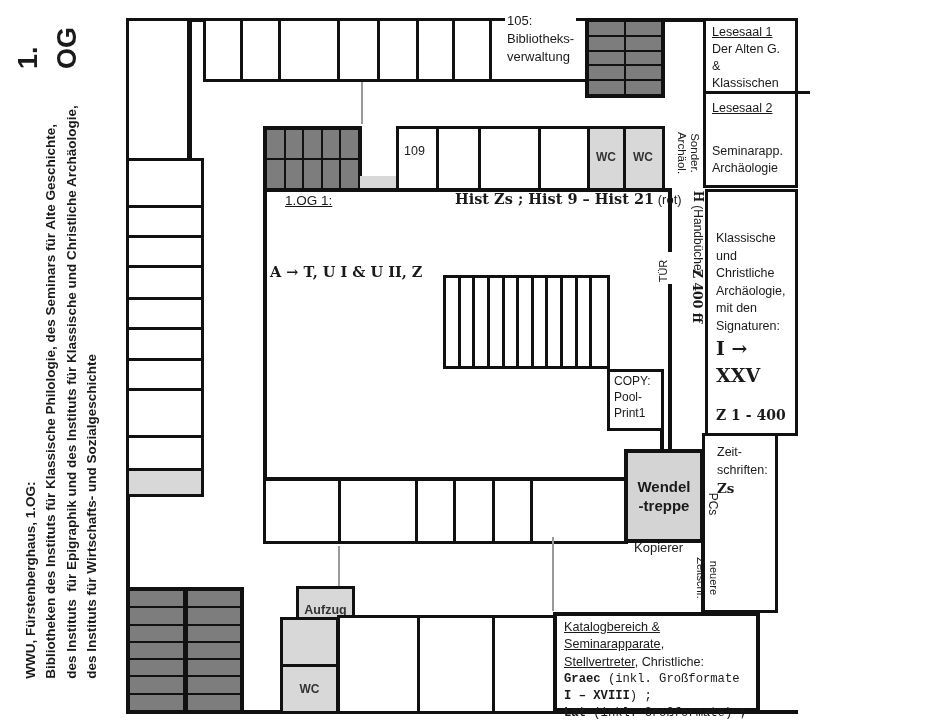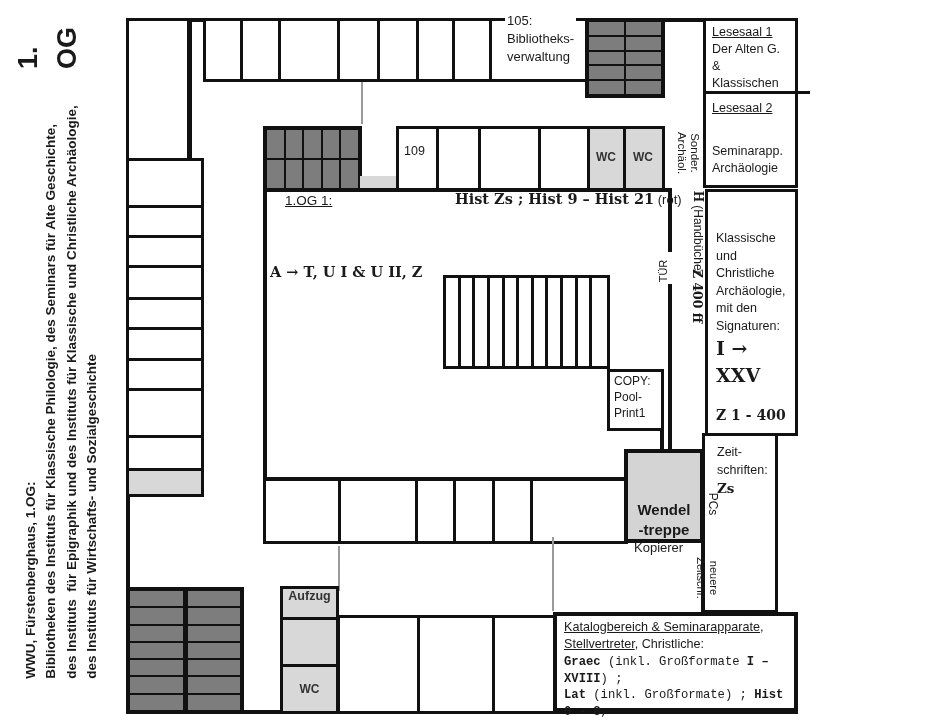--- a/index.html
+++ b/index.html
@@ -135,21 +135,21 @@
 Print1</div>
   <div class="wall" style="left:660px;top:428px;width:4px;height:24px;"></div>
 
   <div class="room" style="left:263px;top:478px;width:78px;height:66px;"></div>
   <div class="room" style="left:338px;top:478px;width:80px;height:66px;"></div>
   <div class="room" style="left:415px;top:478px;width:41px;height:66px;"></div>
   <div class="room" style="left:453px;top:478px;width:42px;height:66px;"></div>
   <div class="room" style="left:492px;top:478px;width:41px;height:66px;"></div>
   <div class="room" style="left:530px;top:478px;width:98px;height:66px;"></div>
 
-  <div class="groom" style="left:624px;top:449px;width:80px;height:94px;border-width:4px;z-index:5;background:#d4d4d4;display:flex;align-items:flex-end;justify-content:center;">
+  <div class="groom" style="left:624px;top:449px;width:80px;height:94px;border-width:4px;z-index:5;background:#d4d4d4;display:flex;align-items:center;justify-content:center;">
     <span class="pre" style="font-size:15px;font-weight:700;text-align:center;line-height:1.3;">Wendel
 -treppe</span>
   </div>
   <div class="txt" style="left:634px;top:540px;font-size:13px;z-index:6;">Kopierer</div>
 
   <div class="door" style="left:338px;top:546px;height:45px;"></div>
   <div class="door" style="left:552px;top:537px;height:74px;"></div>
 
   <div class="stairs" style="left:126px;top:587px;width:61px;height:127px;grid-template-rows:repeat(7,1fr);">
     <div></div>
@@ -163,21 +163,21 @@
   <div class="stairs" style="left:184px;top:587px;width:60px;height:127px;grid-template-rows:repeat(7,1fr);">
     <div></div>
       <div></div>
     <div></div>
       <div></div>
     <div></div>
       <div></div>
     <div></div>
   </div>
 
-  <div class="groom" style="left:280px;top:586px;width:59px;height:34px;display:flex;align-items:flex-start;justify-content:center;">
+  <div class="groom" style="left:296px;top:586px;width:59px;height:34px;display:flex;align-items:flex-end;justify-content:center;">
     <span style="font-size:12.5px;font-weight:700;color:#333;">Aufzug</span>
   </div>
   <div class="groom" style="left:280px;top:617px;width:59px;height:50px;"></div>
   <div class="groom" style="left:280px;top:664px;width:59px;height:50px;display:flex;align-items:center;justify-content:center;">
     <span style="font-size:12px;font-weight:700;color:#333;">WC</span>
   </div>
 
   <div class="room" style="left:337px;top:615px;width:83px;height:99px;"></div>
   <div class="room" style="left:417px;top:615px;width:78px;height:99px;"></div>
   <div class="room" style="left:492px;top:615px;width:64px;height:99px;"></div>
@@ -214,21 +214,21 @@
 Archäol.</div>
   <div class="vrot" style="left:697px;top:226px;font-size:12px;">
     <span class="serifb">H</span><span> (Handbücher</span>
   </div>
   <div class="vrot serifb" style="left:697px;top:296px;font-size:12.5px;">Z 400 ff</div>
   <div class="vrotccw" style="left:663px;top:271px;font-size:11px;">TÜR</div>
   <div class="vrot" style="left:712px;top:504px;font-size:12px;">PCs</div>
   <div class="vrot" style="left:707px;top:578px;font-size:11px;">neuere
 Zeitschr.</div>
 
-  <div class="room" style="left:553px;top:612px;width:245px;height:100px;border-width:4px;padding:3px 7px;font-size:12.6px;line-height:1.38;z-index:7;">
+  <div class="room" style="left:553px;top:612px;width:207px;height:100px;border-width:4px;padding:3px 7px;font-size:12.6px;line-height:1.38;z-index:7;">
     <div><span class="u">Katalogbereich &amp; Seminarapparate</span><span>,</span></div>
     <div><span class="u">Stellvertreter</span><span>, Christliche:</span></div>
     <div class="serif" style="font-size:12.2px;"><b>Graec</b><span> (inkl. Großformate </span><b>I – XVIII</b><span>) ;</span></div>
     <div class="serif" style="font-size:12.2px;"><b>Lat</b><span> (inkl. Großformate) ; </span><b>Hist 0 - 8</b><span>,</span></div>
     <div class="serifb" style="font-size:12.2px;">Hist text ; I → XVIII ; Übersetzungen</div>
   </div>
 
 </div>
 
 </body></html>

